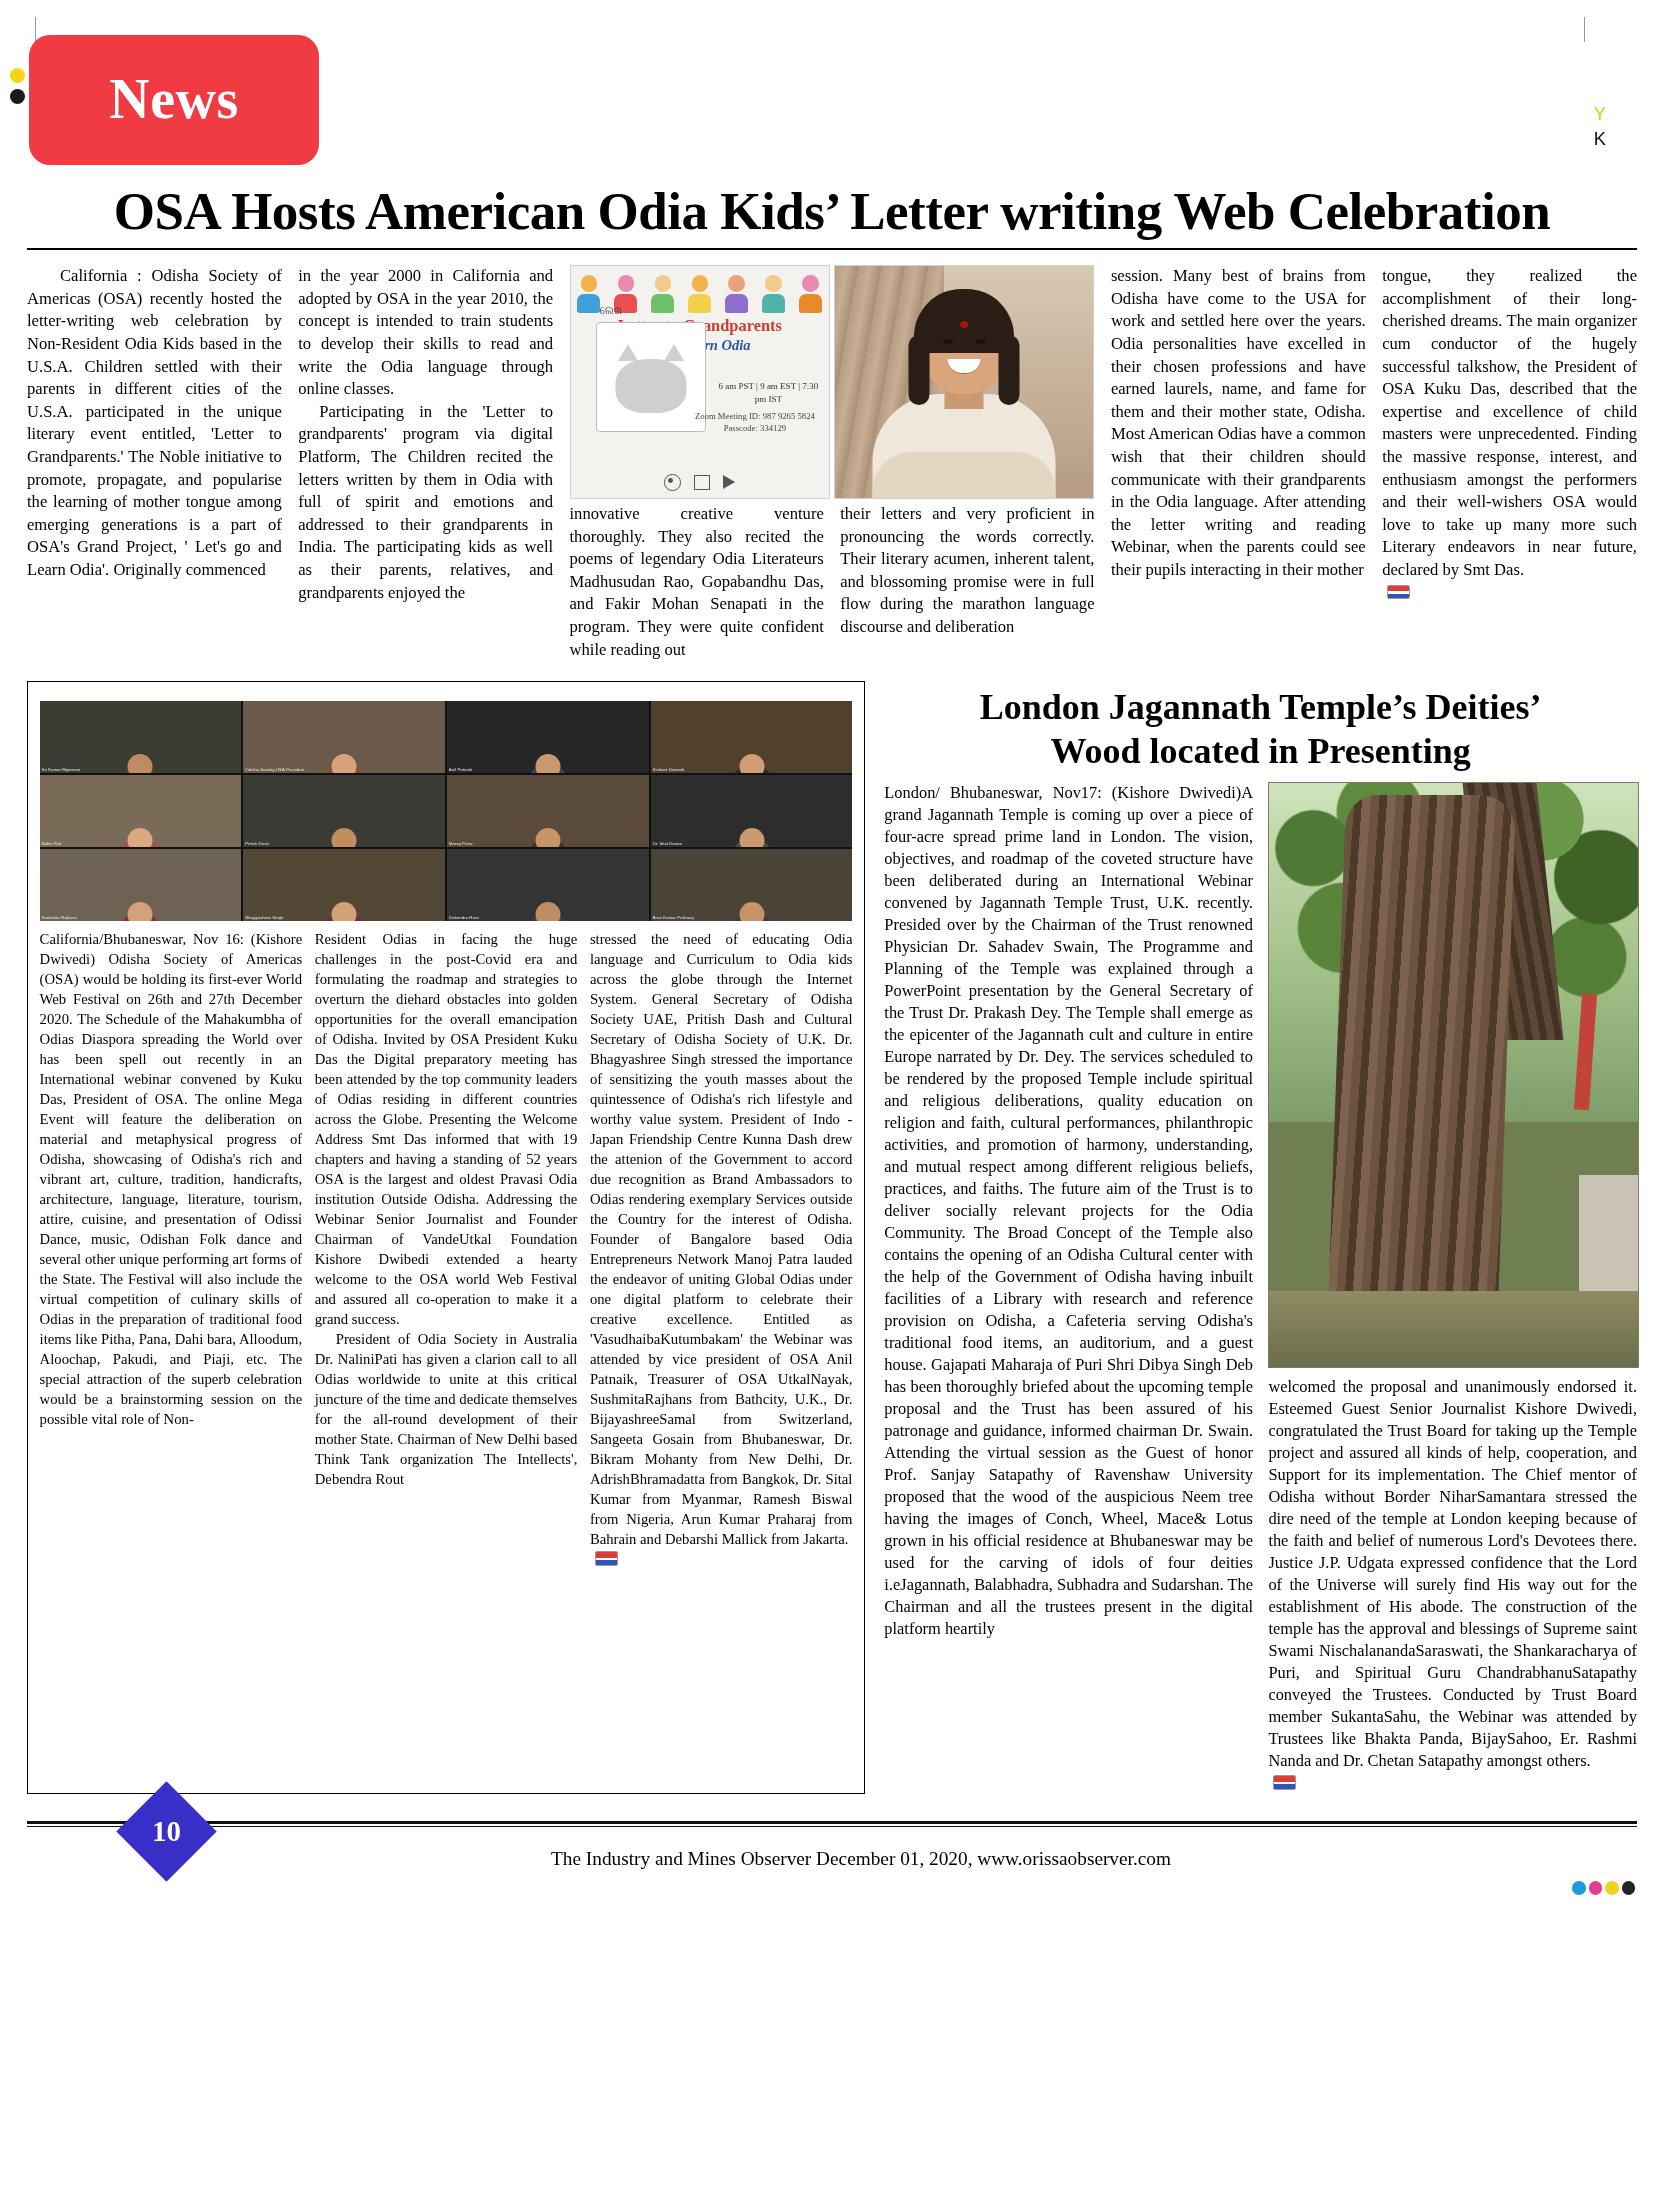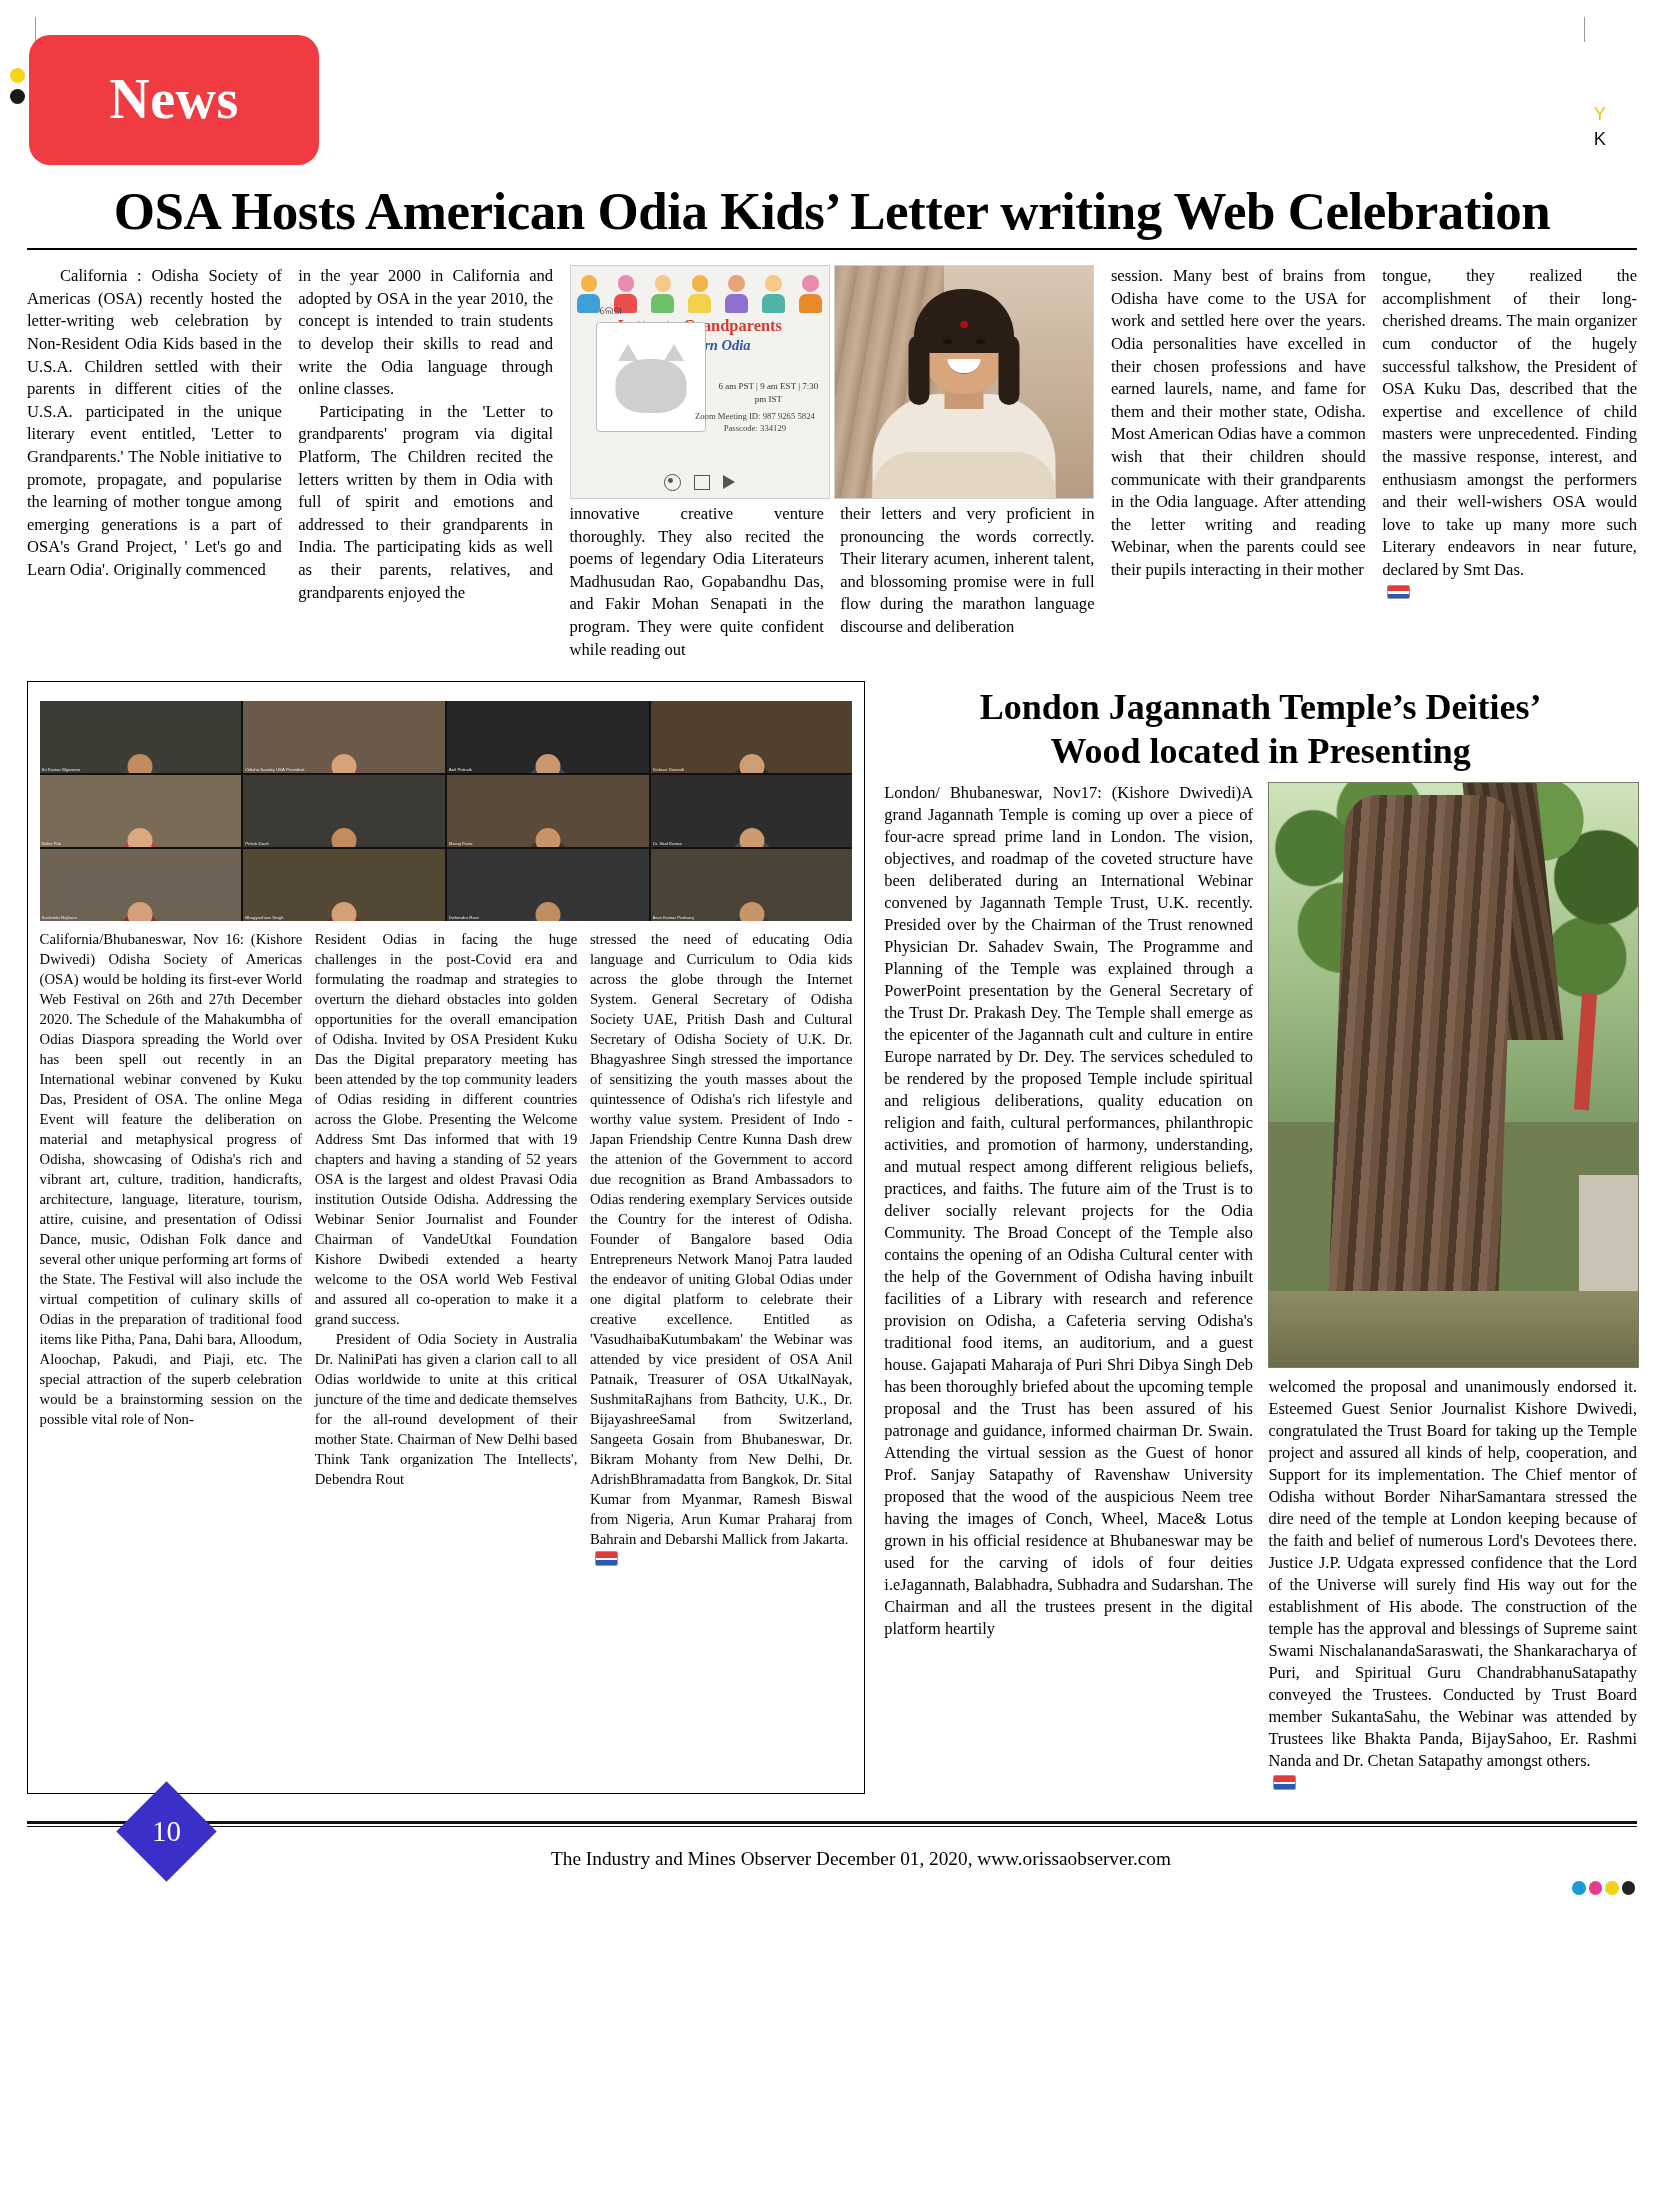--- a/index.html
+++ b/index.html
@@ -324,21 +324,21 @@
   }
   .footer-rule{height:2.9px;background:#111;margin-bottom:1.9px;}
   .footer-rule2{height:1px;background:#111;margin-bottom:21px;}
   .page-diamond{
     position:absolute;left:104px;top:-17.4px;
     width:71px;height:71px;background:#3b2fc9;transform:rotate(45deg);
   }
   .page-number{
     position:absolute;left:104px;top:-17.4px;width:71px;height:71px;
     display:flex;align-items:center;justify-content:center;
-    color:#fff;font-size:29px;font-family:"Liberation Serif",serif;
+    color:#fff;font-size:29px;font-family:"Liberation Serif",serif;font-weight:bold;
   }
   .footer-text{
     text-align:center;font-size:19.3px;padding-left:58px;
   }
   .cmyk{
     position:absolute;right:1.9px;bottom:-25px;display:flex;gap:2.9px;
   }
   .cmyk span{width:13.5px;height:13.5px;border-radius:50%;display:block;}
 
   .logo-stamp{

